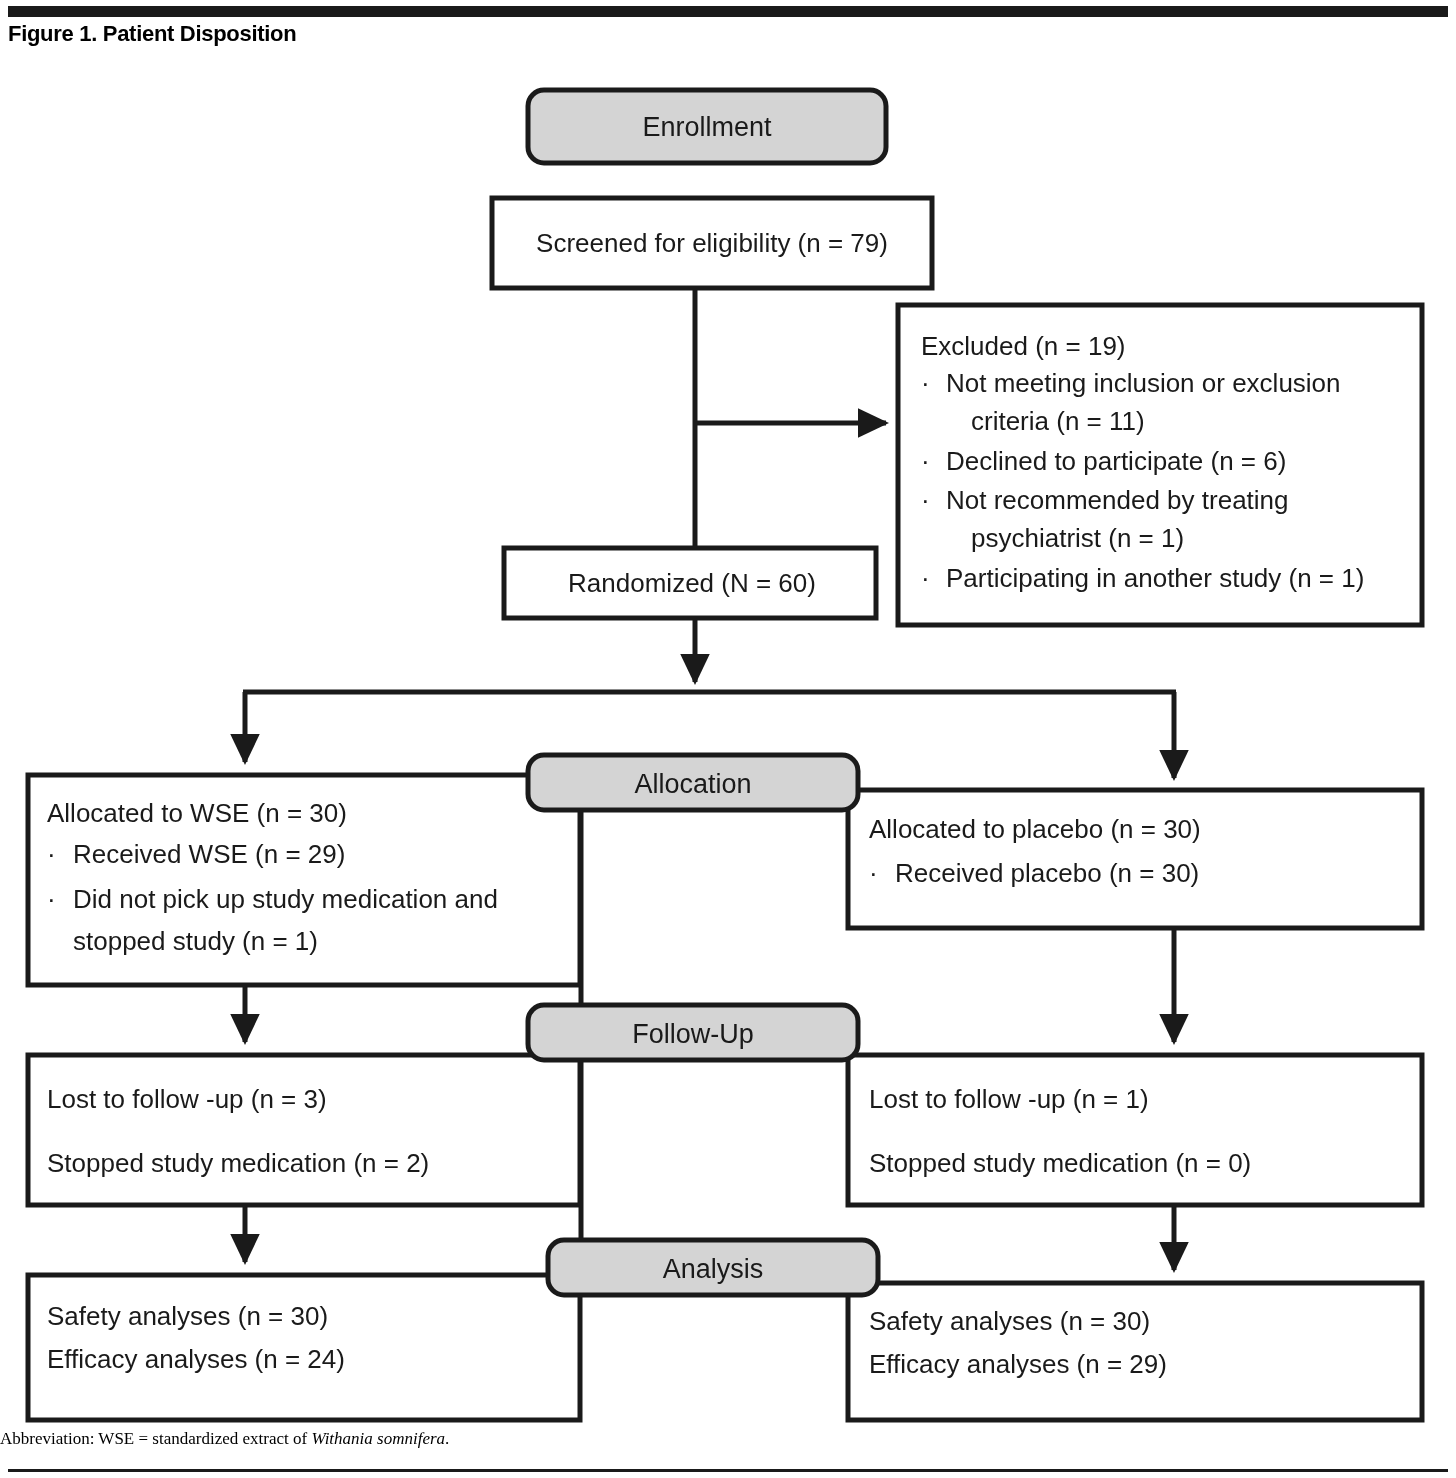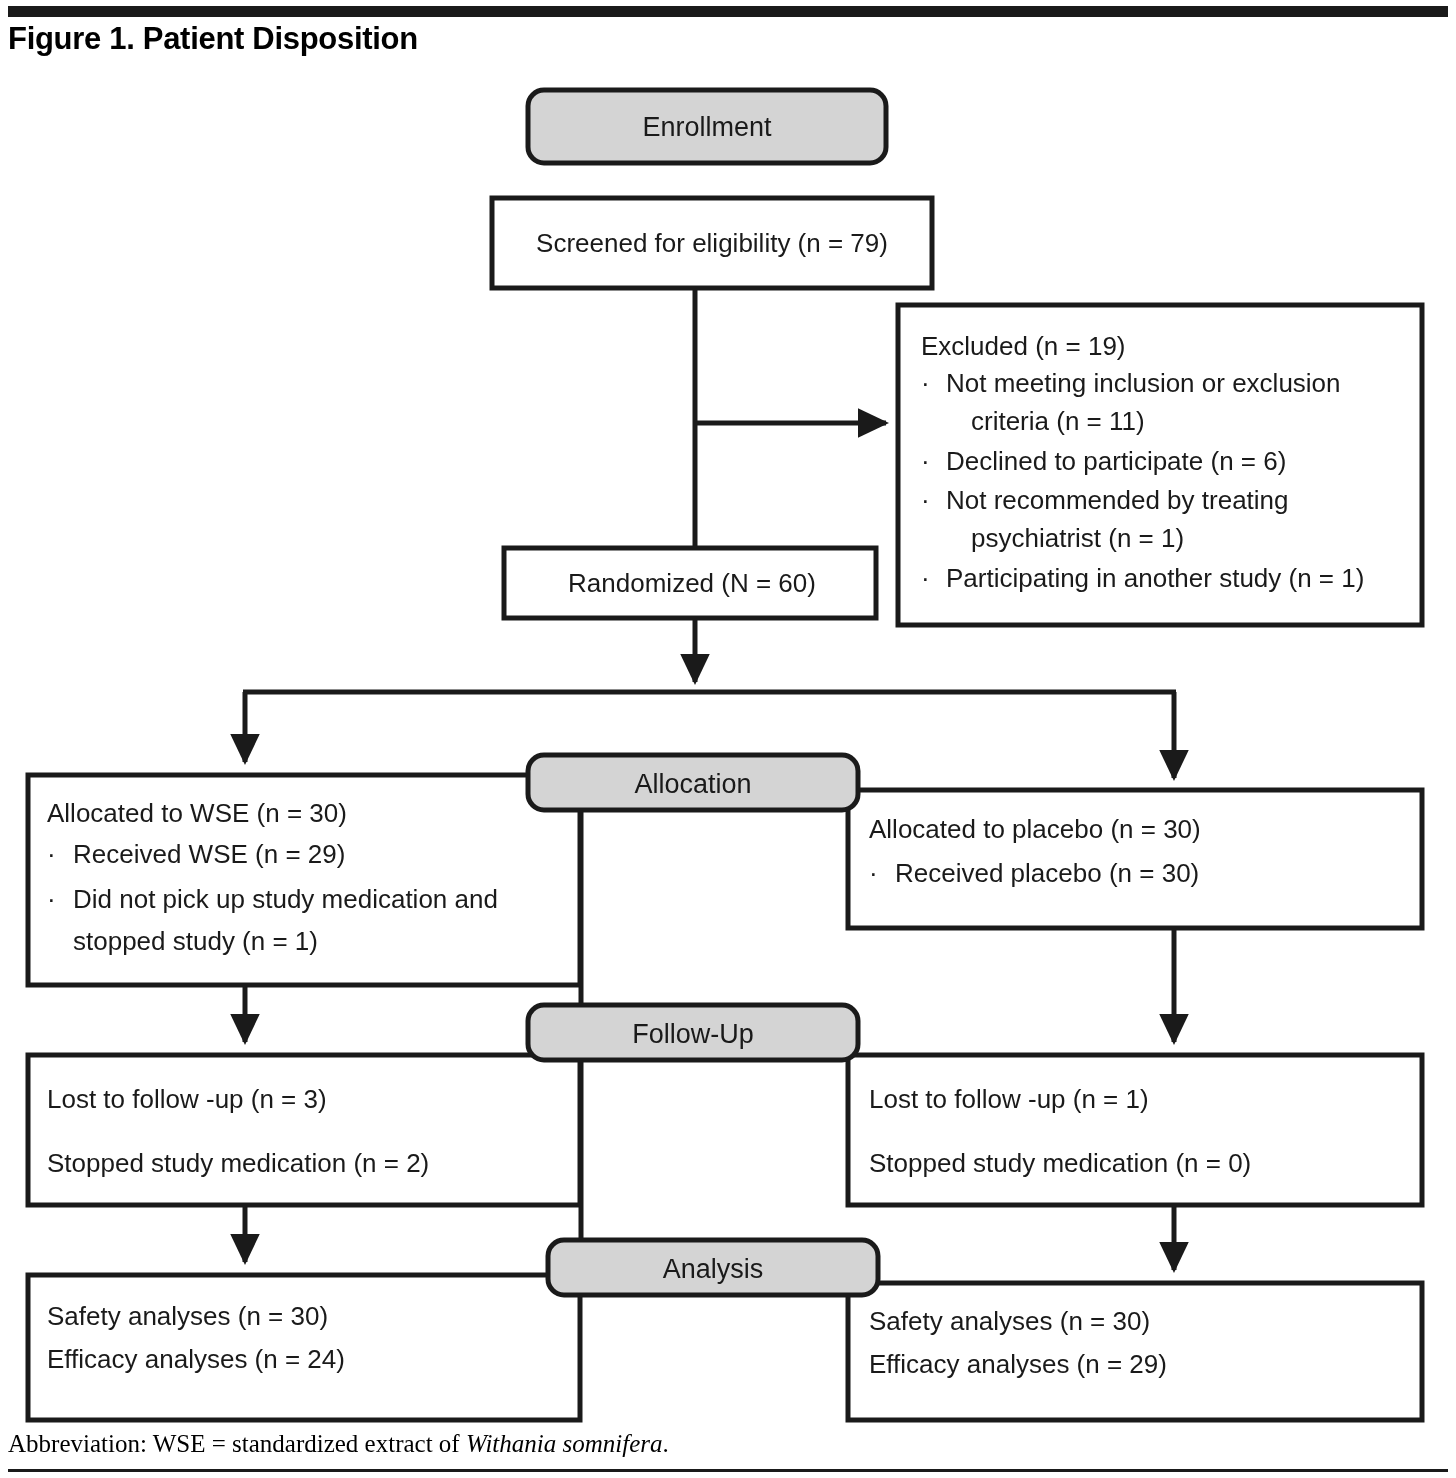--- a/index.html
+++ b/index.html
@@ -32,33 +32,33 @@
     left: 8px;
     top: 1469px;
     width: 1440px;
     height: 3px;
     background: #1a1a1a;
   }
   #figure-title {
     position: absolute;
     left: 8px;
     top: 22px;
-    font-size: 31px;
+    font-size: 22px;
     font-weight: bold;
     letter-spacing: -0.3px;
     line-height: 1.1;
     font-family: "Liberation Sans", sans-serif;
     white-space: nowrap;
   }
   #figure-footnote {
     position: absolute;
-    left: 8px;
+    left: 0;
     top: 1430px;
     font-family: "Liberation Serif", serif;
-    font-size: 25px;
+    font-size: 17px;
     line-height: 1.1;
     white-space: nowrap;
   }
   #figure-footnote .ital {
     font-style: italic;
   }
   svg#flow {
     position: absolute;
     left: 0;
     top: 0;

